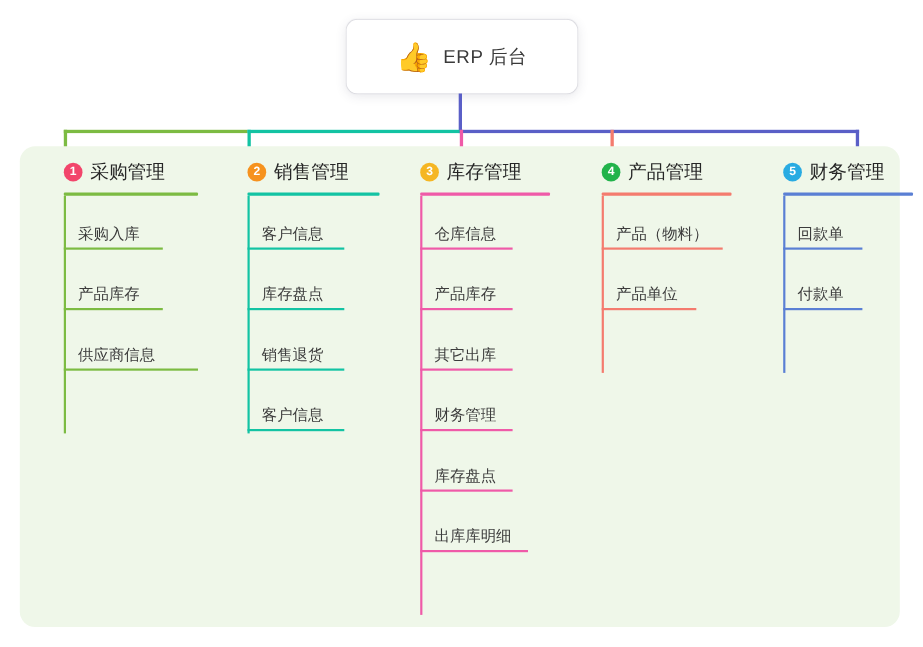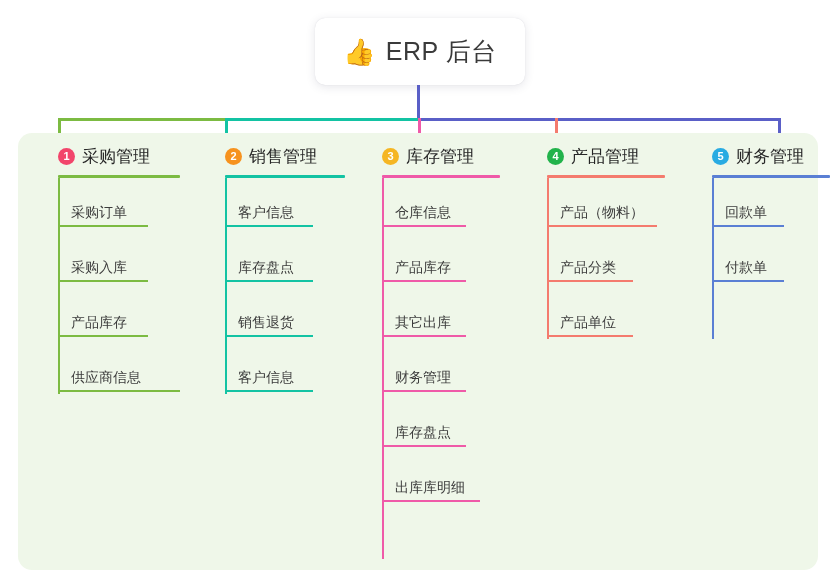--- a/index.html
+++ b/index.html
@@ -35,21 +35,21 @@
     justify-content: center;
     gap: 10px;
     box-sizing: border-box;
   }
   #root-card .thumb {
     font-size: 26px;
     line-height: 1;
     color: #f2b705;
   }
   #root-card .root-title {
-    font-size: 25px;
+    font-size: 17px;
     color: #3a3a3a;
     letter-spacing: 0.5px;
     white-space: nowrap;
     text-align: center;
   }
 
   
   .conn {
     position: absolute;
   }
@@ -160,24 +160,20 @@
   <div id="columns">
       <div class="column" style="left: 38px;">
         <div class="col-head">
           <span class="badge" style="background: rgb(242, 69, 107);">1</span>
           <span class="head-label">采购管理</span>
         </div>
         <div class="head-rule" style="width: 122px; margin-left: 20px; background: rgb(124, 187, 66);"></div>
         <div class="leaves">
           <div class="spine" style="background: rgb(124, 187, 66); height: 216px;"></div>
           <div class="leaf">
-            <span class="leaf-text">采购订单</span>
-            <div class="leaf-rule" style="width: 90px; background: rgb(124, 187, 66);"></div>
-          </div>
-          <div class="leaf">
             <span class="leaf-text">采购入库</span>
             <div class="leaf-rule" style="width: 90px; background: rgb(124, 187, 66);"></div>
           </div>
           <div class="leaf">
             <span class="leaf-text">产品库存</span>
             <div class="leaf-rule" style="width: 90px; background: rgb(124, 187, 66);"></div>
           </div>
           <div class="leaf">
             <span class="leaf-text">供应商信息</span>
             <div class="leaf-rule" style="width: 122px; background: rgb(124, 187, 66);"></div>
@@ -250,24 +246,20 @@
           <span class="head-label">产品管理</span>
         </div>
         <div class="head-rule" style="width: 118px; margin-left: 20px; background: rgb(244, 123, 110);"></div>
         <div class="leaves">
           <div class="spine" style="background: rgb(244, 123, 110); height: 161px;"></div>
           <div class="leaf">
             <span class="leaf-text">产品（物料）</span>
             <div class="leaf-rule" style="width: 110px; background: rgb(244, 123, 110);"></div>
           </div>
           <div class="leaf">
-            <span class="leaf-text">产品分类</span>
-            <div class="leaf-rule" style="width: 86px; background: rgb(244, 123, 110);"></div>
-          </div>
-          <div class="leaf">
             <span class="leaf-text">产品单位</span>
             <div class="leaf-rule" style="width: 86px; background: rgb(244, 123, 110);"></div>
           </div>
         </div>
       </div>
       <div class="column" style="left: 692px;">
         <div class="col-head">
           <span class="badge" style="background: rgb(41, 171, 226);">5</span>
           <span class="head-label">财务管理</span>
         </div>

